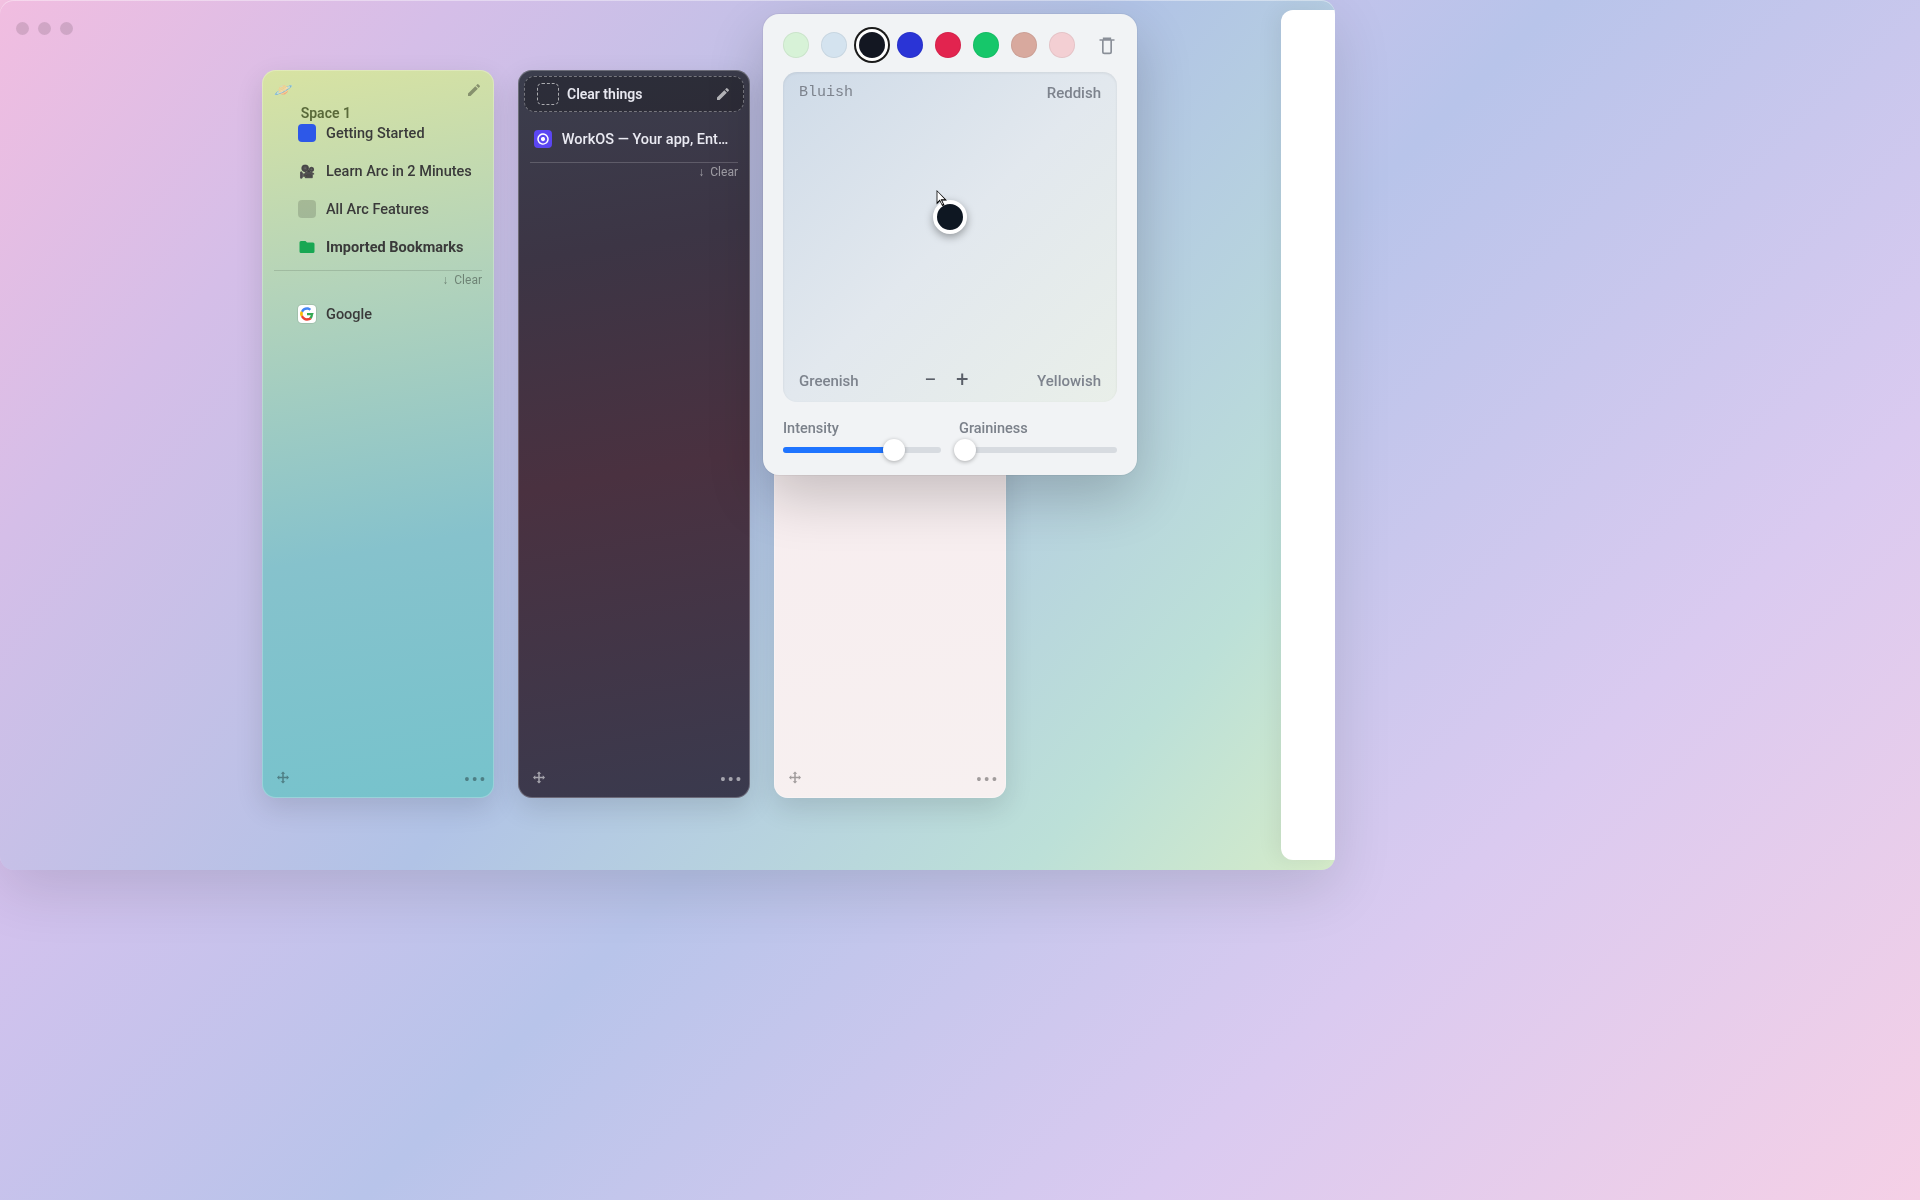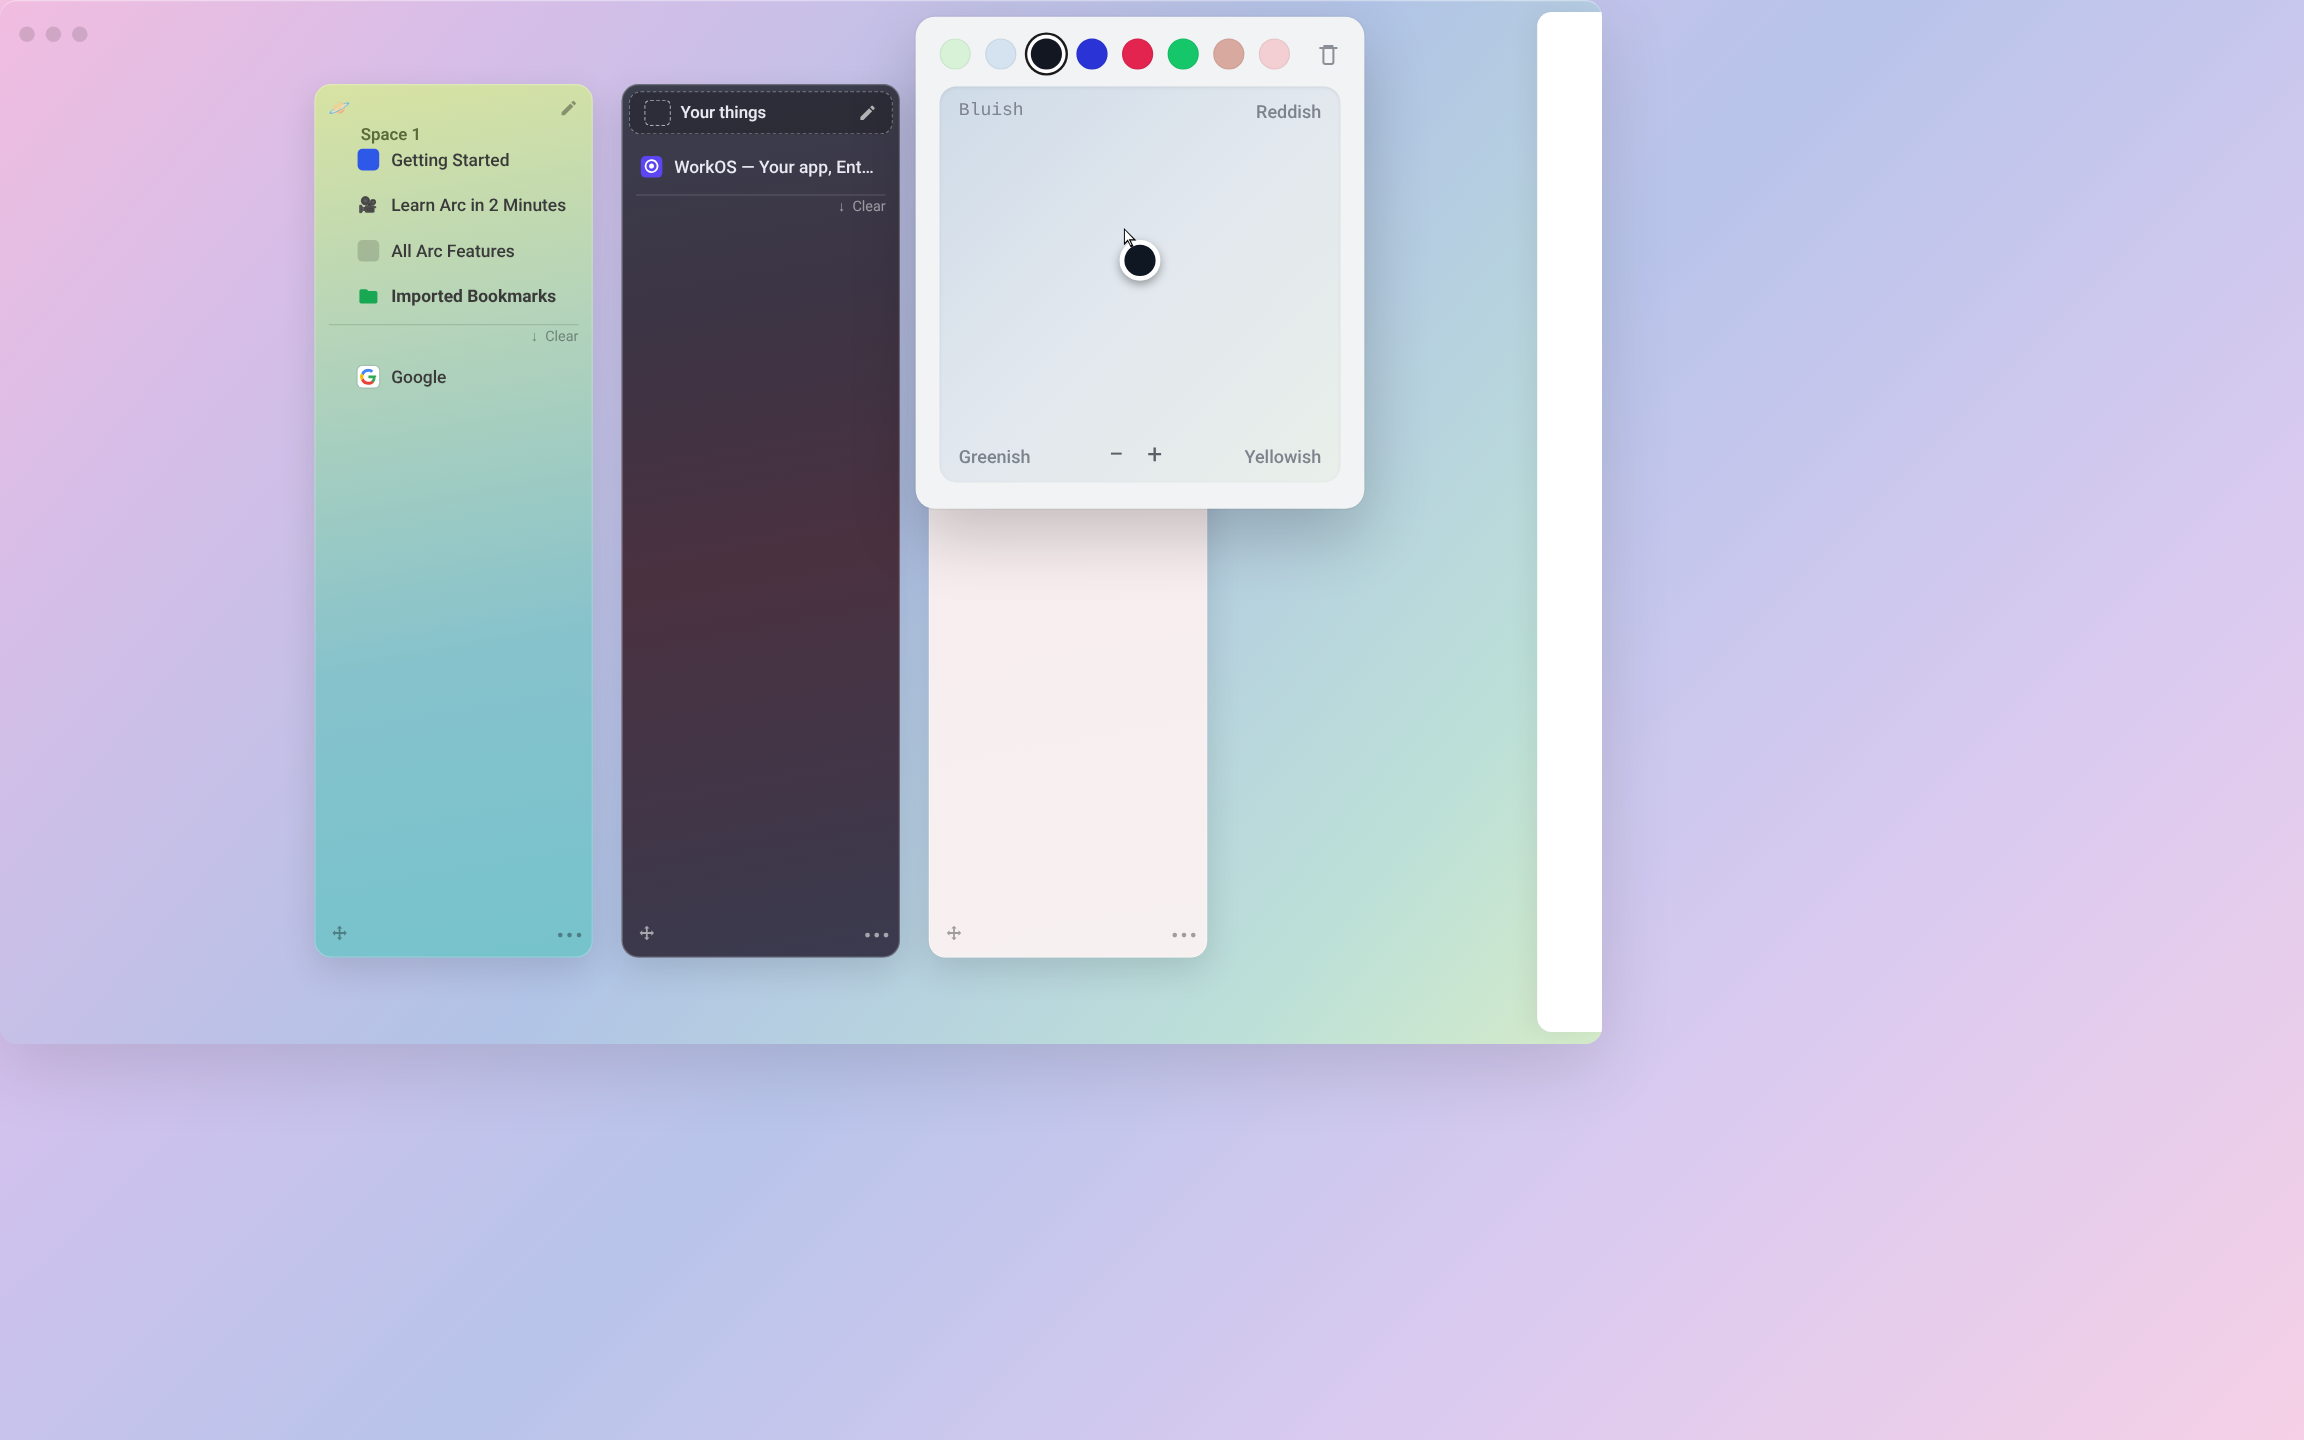--- a/index.html
+++ b/index.html
@@ -235,21 +235,21 @@
               <path d="M12 2l3 3h-2v4h4V7l3 3-3 3v-2h-4v4h2l-3 3-3-3h2v-4H7v2l-3-3 3-3v2h4V5H9l3-3z"></path>
             </svg>
         </span>
         <span class="more-icon">•••</span>
       </div>
     </div>
 
     <div class="space-card space-2">
       <div class="space-header">
         <span class="dashed-icon"></span>
-        <span class="title">Your things</span>
+        <span class="title">Clear things</span>
         <span class="edit-icon">
           <svg viewBox="0 0 24 24" width="16" height="16" fill="currentColor">
               <path d="M3 17.25V21h3.75l11-11-3.75-3.75-11 11zM20.7 7.04a1 1 0 0 0 0-1.41l-2.34-2.34a1 1 0 0 0-1.41 0l-1.83 1.83 3.75 3.75 1.83-1.83z"></path>
             </svg>
         </span>
       </div>
       <div class="items">
         <div class="item">
           <span class="favicon fav-workos">⦿</span>
           <span class="label">WorkOS — Your app, Ente…</span>
@@ -306,17 +306,33 @@
       <span class="pad-label pad-yl">Yellowish</span>
       <span class="pad-minus">−</span>
       <span class="pad-plus">+</span>
       <div class="picker-knob"></div>
       <svg class="cursor-arrow" viewBox="0 0 20 24">
           <path fill="#000" d="M2 2l0 18 4-4 3 6 3-1-3-6 6 0z"></path>
           <path fill="#fff" d="M3 4l0 13 3-3 3 6 1-.4-3-6 5 0z"></path>
         </svg>
     </div>
 
+    <div class="sliders">
+      <div class="slider-col">
+        <div class="slider-label">Intensity</div>
+        <div class="slider-track">
+          <div class="slider-fill" style="width:70%"></div>
+          <div class="slider-thumb" style="left:70%"></div>
+        </div>
+      </div>
+      <div class="slider-col">
+        <div class="slider-label">Graininess</div>
+        <div class="slider-track">
+          <div class="slider-fill" style="width:4%"></div>
+          <div class="slider-thumb" style="left:4%"></div>
+        </div>
+      </div>
+    </div>
   </div>
 
   <div class="side-card"></div>
 
 </div>
 
 </body></html>

